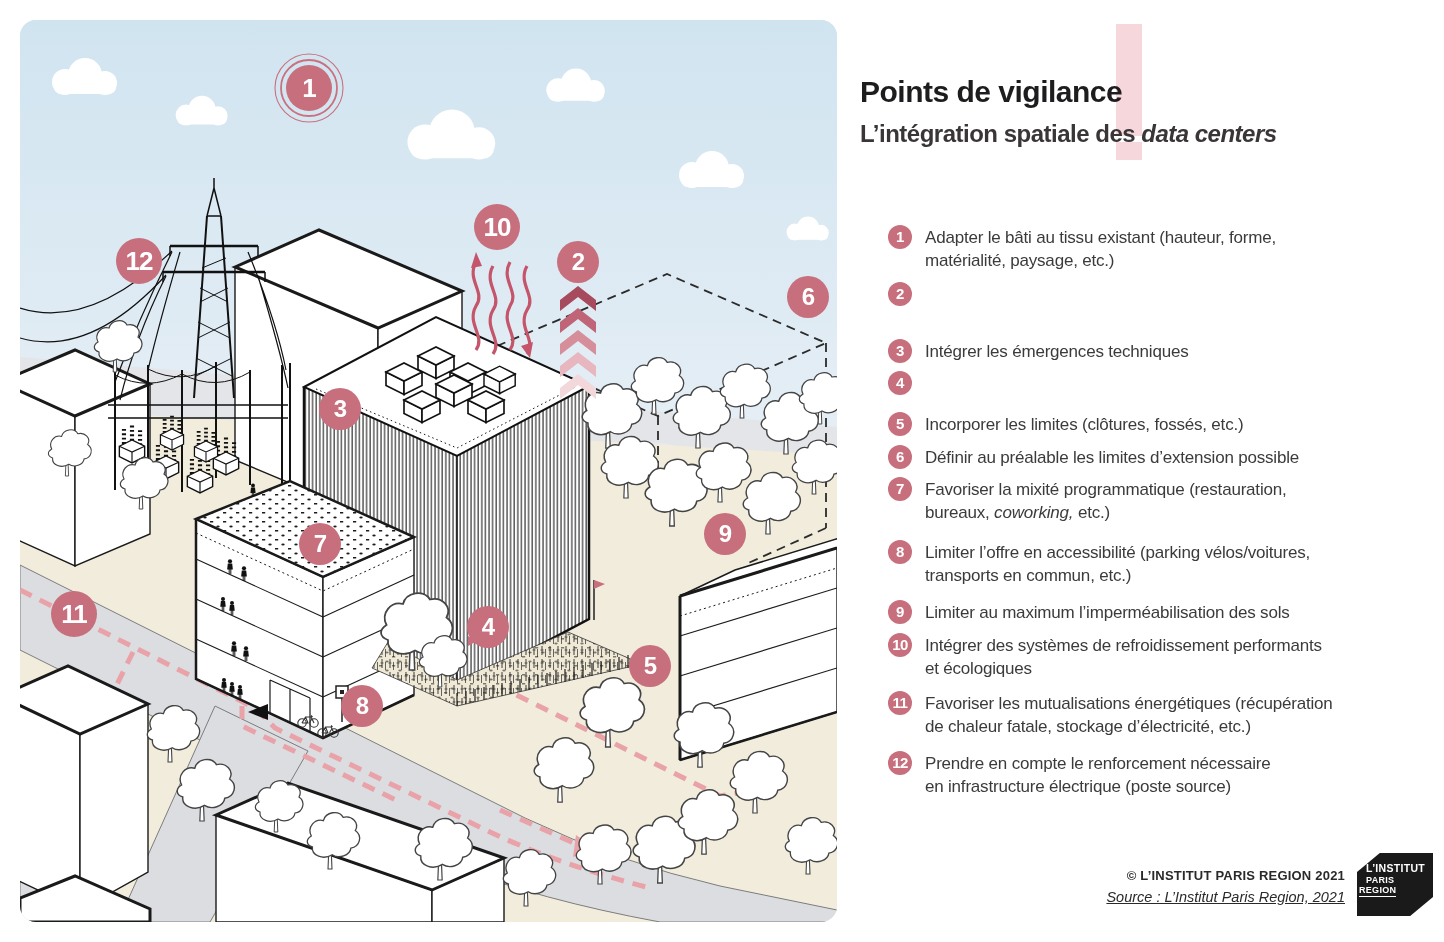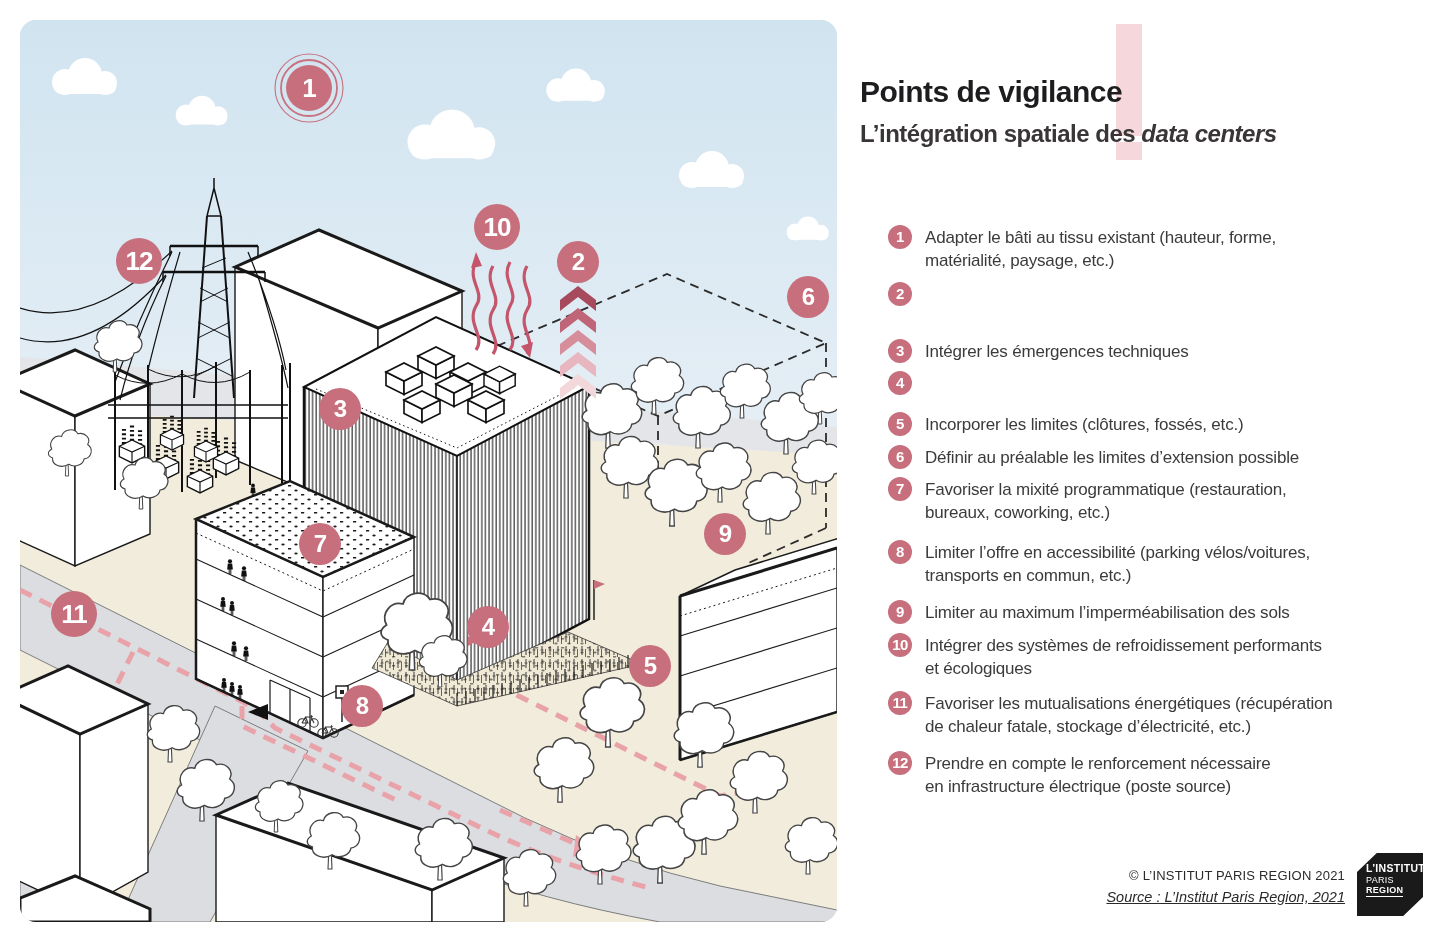--- a/index.html
+++ b/index.html
@@ -22,32 +22,32 @@
   .subtitle{position:absolute;left:860px;top:100px;width:532px;text-align:left;
             font-size:24px;font-weight:bold;color:#3a3637;z-index:1;letter-spacing:-0.5px;}
   .subtitle .it{font-style:italic;}
   
   .legend{position:absolute;left:0;top:0;width:1444px;height:942px;z-index:2;pointer-events:none;}
   .litem{position:absolute;left:888px;width:500px;display:flex;align-items:flex-start;}
   .lnum{flex:0 0 24px;width:24px;height:24px;border-radius:50%;background:#c76f7d;
         color:#fff;font-weight:bold;font-size:15px;line-height:24px;text-align:center;letter-spacing:-0.5px;}
   .ltext{margin-left:13px;font-size:17px;line-height:23px;color:#3b3b3b;
          white-space:pre-line;letter-spacing:-0.2px;padding-top:1px;}
-  .ltext .it{text-align:center;}
+  .ltext .it{font-style:italic;text-align:center;}
   
   .copyright{position:absolute;right:99px;top:868px;font-size:13px;color:#2a2a2a;
-             letter-spacing:0.2px;text-align:right;}
+             letter-spacing:0.2px;text-align:right;font-weight:bold;}
   .source{position:absolute;right:99px;top:889px;font-size:14.5px;font-style:italic;
           color:#2a2a2a;text-align:right;text-decoration:underline;}
-  .logo{position:absolute;left:1357px;top:853px;width:66px;height:63px;background:#1a1a1a;
+  .logo{position:absolute;left:1357px;top:853px;width:76px;height:63px;background:#1a1a1a;
         clip-path:polygon(30% 0,100% 0,100% 70%,70% 100%,0 100%,0 30%);
         color:#fff;padding:0;z-index:3;}
   .logo .l1{position:absolute;left:9px;top:9px;font-size:10.5px;font-weight:bold;letter-spacing:0.3px;}
-  .logo .l2{position:absolute;left:9px;top:22px;font-size:9px;font-weight:normal;letter-spacing:0.3px;}
-  .logo .l3{position:absolute;left:9px;top:32px;font-size:9px;font-weight:bold;letter-spacing:0.3px;
+  .logo .l2{position:absolute;left:9px;top:22px;font-size:9px;font-weight:bold;letter-spacing:0.3px;}
+  .logo .l3{position:absolute;left:2px;top:32px;font-size:9px;font-weight:bold;letter-spacing:0.3px;
             border-bottom:1px solid #fff;padding-bottom:1px;}
 </style>
 </head>
 <body>
 
 <div class="panel">
 <svg width="817" height="902" viewBox="0 0 817 902">
   <defs>
     <linearGradient id="sky" x1="0" y1="0" x2="0" y2="1">
       <stop offset="0" stop-color="#d0e4f0"></stop>

